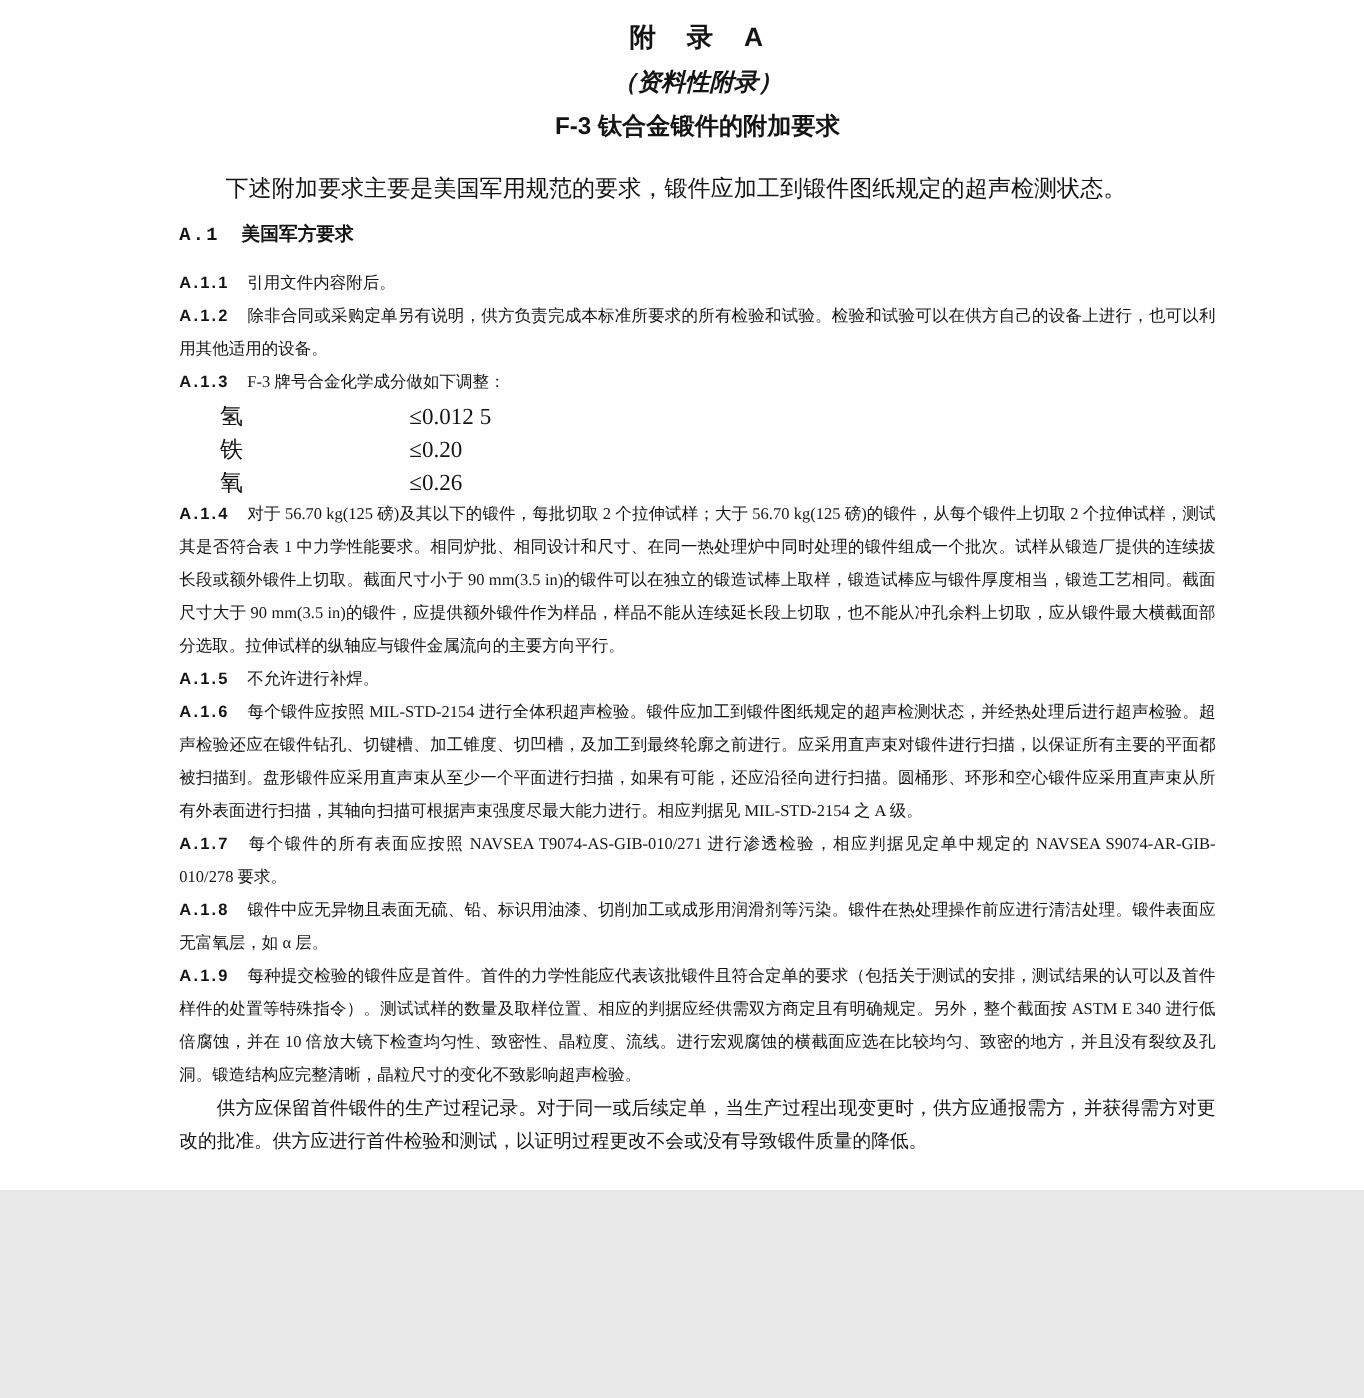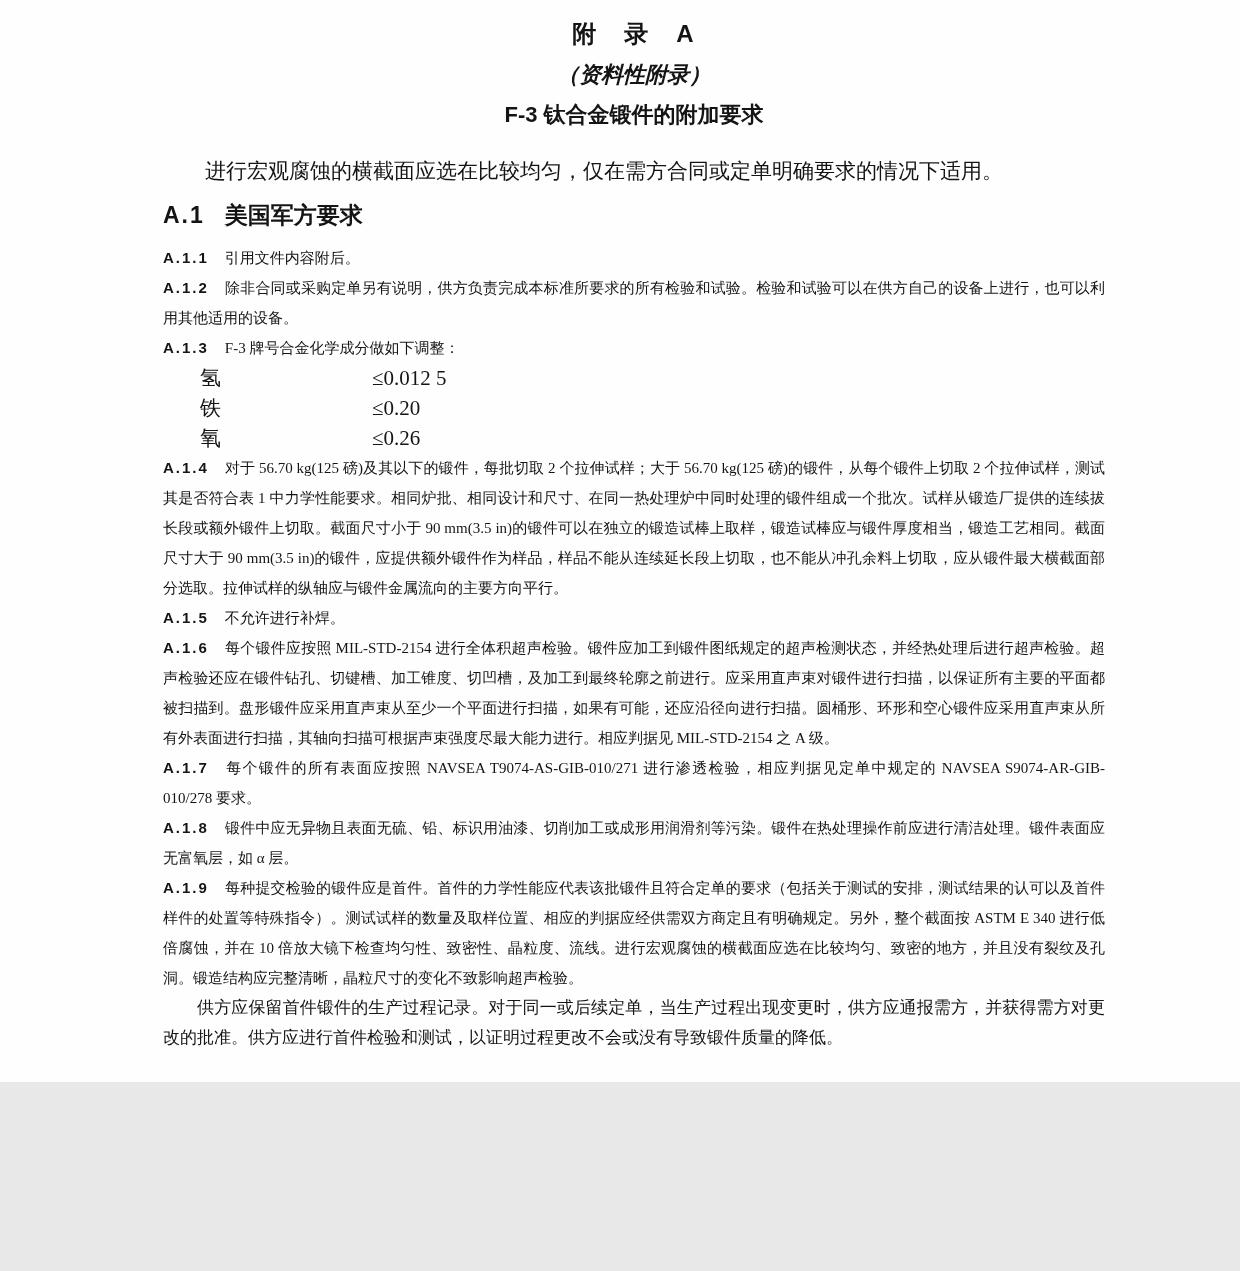--- a/index.html
+++ b/index.html
@@ -43,23 +43,23 @@
     margin: 0 0 0 0;
   }
   .intro {
     margin: 26px 0 0 0;
     font-size: 21px;
     line-height: 30px;
     text-indent: 2em;
     text-align: justify;
   }
   .section-heading {
-    font-family: Liberation Sans, sans-serif;
+    font-family: Liberation Mono, monospace;
     font-weight: bold;
-    font-size: 23px;
+    font-size: 17px;
     line-height: 30px;
     margin: 14px 0 13px 0;
   }
   .section-heading .sec-num {
     margin-right: 20px;
     letter-spacing: 2px;
   }
   .clause {
     margin: 0;
     font-size: 15px;
@@ -107,21 +107,21 @@
 
 <div class="page">
   <div class="content">
 
     <header class="doc-header">
       <h1>附　录　A</h1>
       <h2>（资料性附录）</h2>
       <h3>F-3 钛合金锻件的附加要求</h3>
     </header>
 
-    <p class="intro">进行宏观腐蚀的横截面应选在比较均匀，仅在需方合同或定单明确要求的情况下适用。</p>
+    <p class="intro">下述附加要求主要是美国军用规范的要求，锻件应加工到锻件图纸规定的超声检测状态。</p>
 
     <h4 class="section-heading">
       <span class="sec-num">A.1</span><span>美国军方要求</span>
     </h4>
 
     <div id="body-blocks">
         <p class="clause">
     <span class="clause-num">A.1.1</span><span class="clause-text">引用文件内容附后。</span>
   </p>
         <p class="clause">

